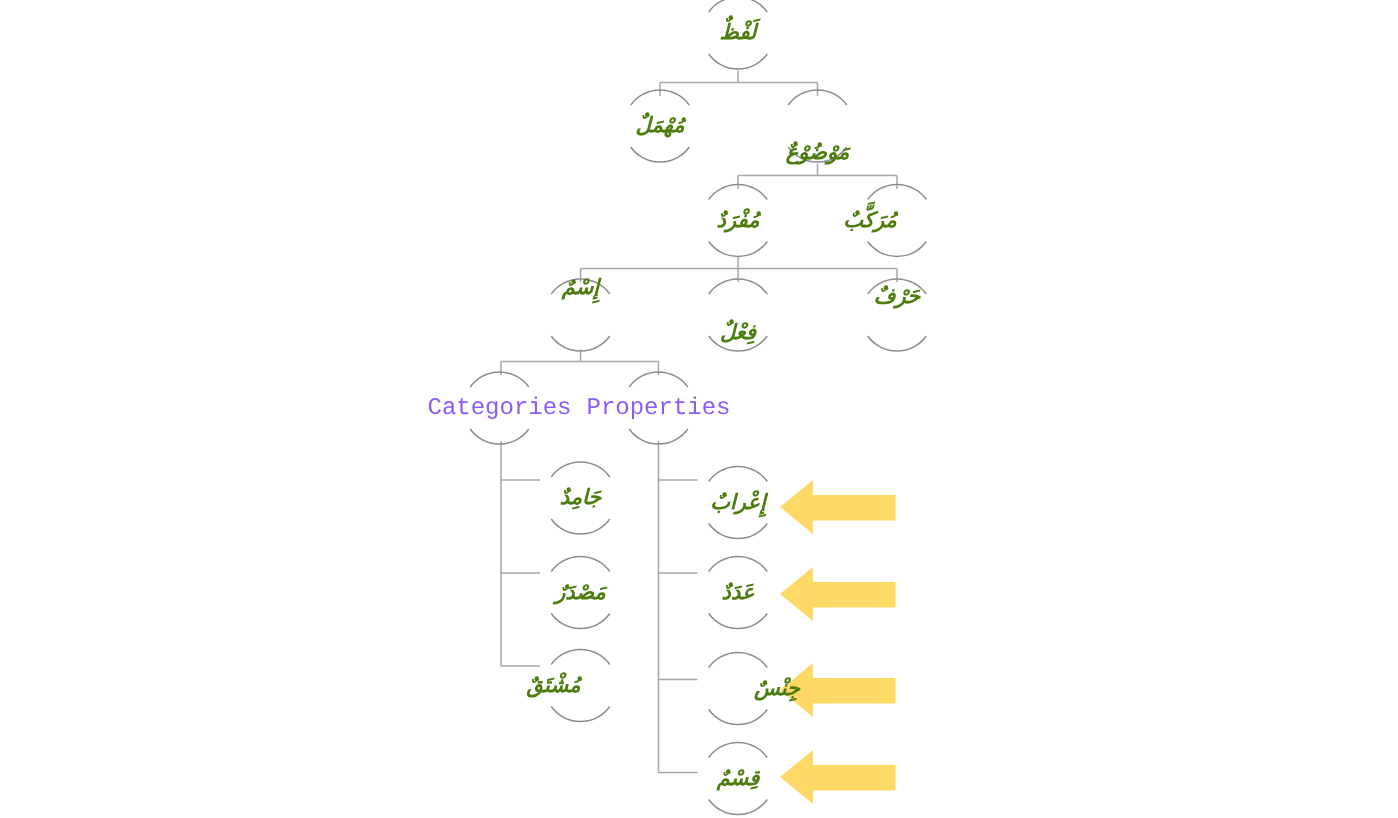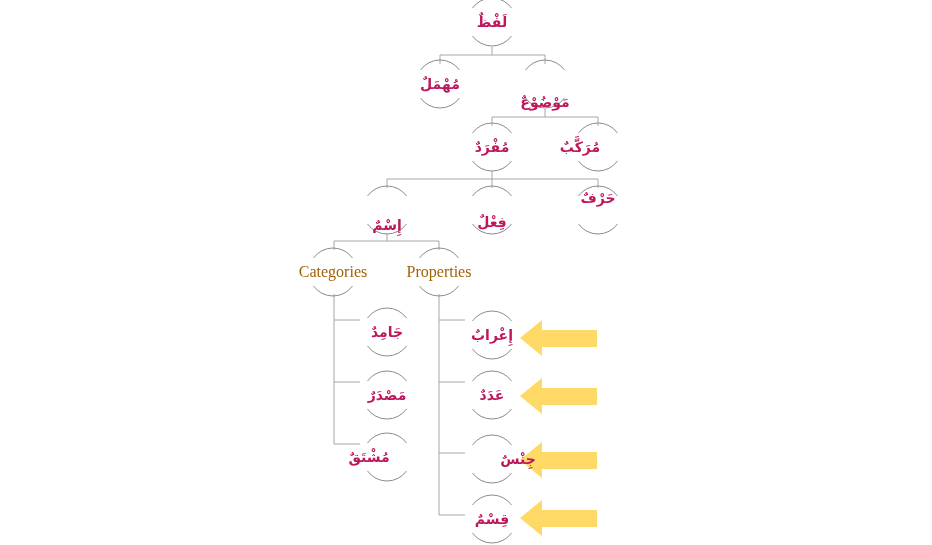--- a/index.html
+++ b/index.html
@@ -1,22 +1,22 @@
 <!DOCTYPE html>
 <html><head>
 <meta charset="utf-8">
 <style>
   html, body { margin: 0; padding: 0; background: #ffffff; }
   body { width: 932px; height: 545px; position: relative; overflow: hidden; font-family: "DejaVu Sans", sans-serif; }
   #diagram { position: absolute; left: 0; top: 0; width: 932px; height: 545px; }
   .connector { stroke: #a6a6a6; stroke-width: 1; fill: none; }
   .arc { stroke: #8c8c8c; stroke-width: 1; fill: none; }
   .label { position: absolute; transform: translate(-50%, -50%); white-space: nowrap; line-height: 1; }
-  .label.ar { color: #be185d; font-family: "DejaVu Sans", sans-serif; font-size: 14px; font-weight: bold; direction: rtl; }
-  .label.en { color: #a16207; font-family: Liberation Serif, serif; font-size: 16px; text-align: right; }
+  .label.ar { color: #4d7c0f; font-family: "DejaVu Sans", sans-serif; font-size: 14px; font-weight: bold; direction: rtl; font-style: italic; }
+  .label.en { color: #8b5cf6; font-family: Liberation Mono, monospace; font-size: 16px; text-align: right; }
   .arrow { fill: #ffd966; }
 </style>
 </head>
 <body>
 
 <svg id="diagram" xmlns="http://www.w3.org/2000/svg" width="932" height="545">
 
   <g>
 
     <path class="connector" d="M492 47 V55 M440 55 H545 M440 55 V64 M545 55 V64"></path>
@@ -75,21 +75,21 @@
     <polygon class="arrow" points="520,460 542,442 542,452 597,452 597,469 542,469 542,478"></polygon>
     <polygon class="arrow" points="520,518 542,500 542,510 597,510 597,527 542,527 542,536"></polygon>
   </g>
 </svg>
 
 <div class="label ar" style="left:492px;top:22px">لَفْظٌ</div>
 <div class="label ar" style="left:440px;top:84px">مُهْمَلٌ</div>
 <div class="label ar" style="left:545px;top:102px">مَوْضُوْعٌ</div>
 <div class="label ar" style="left:492px;top:147px">مُفْرَدٌ</div>
 <div class="label ar" style="left:580px;top:147px">مُرَكَّبٌ</div>
-<div class="label ar" style="left:387px;top:225px">إِسْمٌ</div>
+<div class="label ar" style="left:387px;top:192px">إِسْمٌ</div>
 <div class="label ar" style="left:492px;top:222px">فِعْلٌ</div>
 <div class="label ar" style="left:598px;top:198px">حَرْفٌ</div>
 <div class="label en" style="left:333px;top:272px">Categories</div>
 <div class="label en" style="left:439px;top:272px">Properties</div>
 <div class="label ar" style="left:387px;top:332px">جَامِدٌ</div>
 <div class="label ar" style="left:387px;top:395px">مَصْدَرٌ</div>
 <div class="label ar" style="left:369px;top:457px">مُشْتَقٌ</div>
 <div class="label ar" style="left:492px;top:335px">إِعْرابٌ</div>
 <div class="label ar" style="left:492px;top:395px">عَدَدٌ</div>
 <div class="label ar" style="left:518px;top:459px">جِنْسٌ</div>

